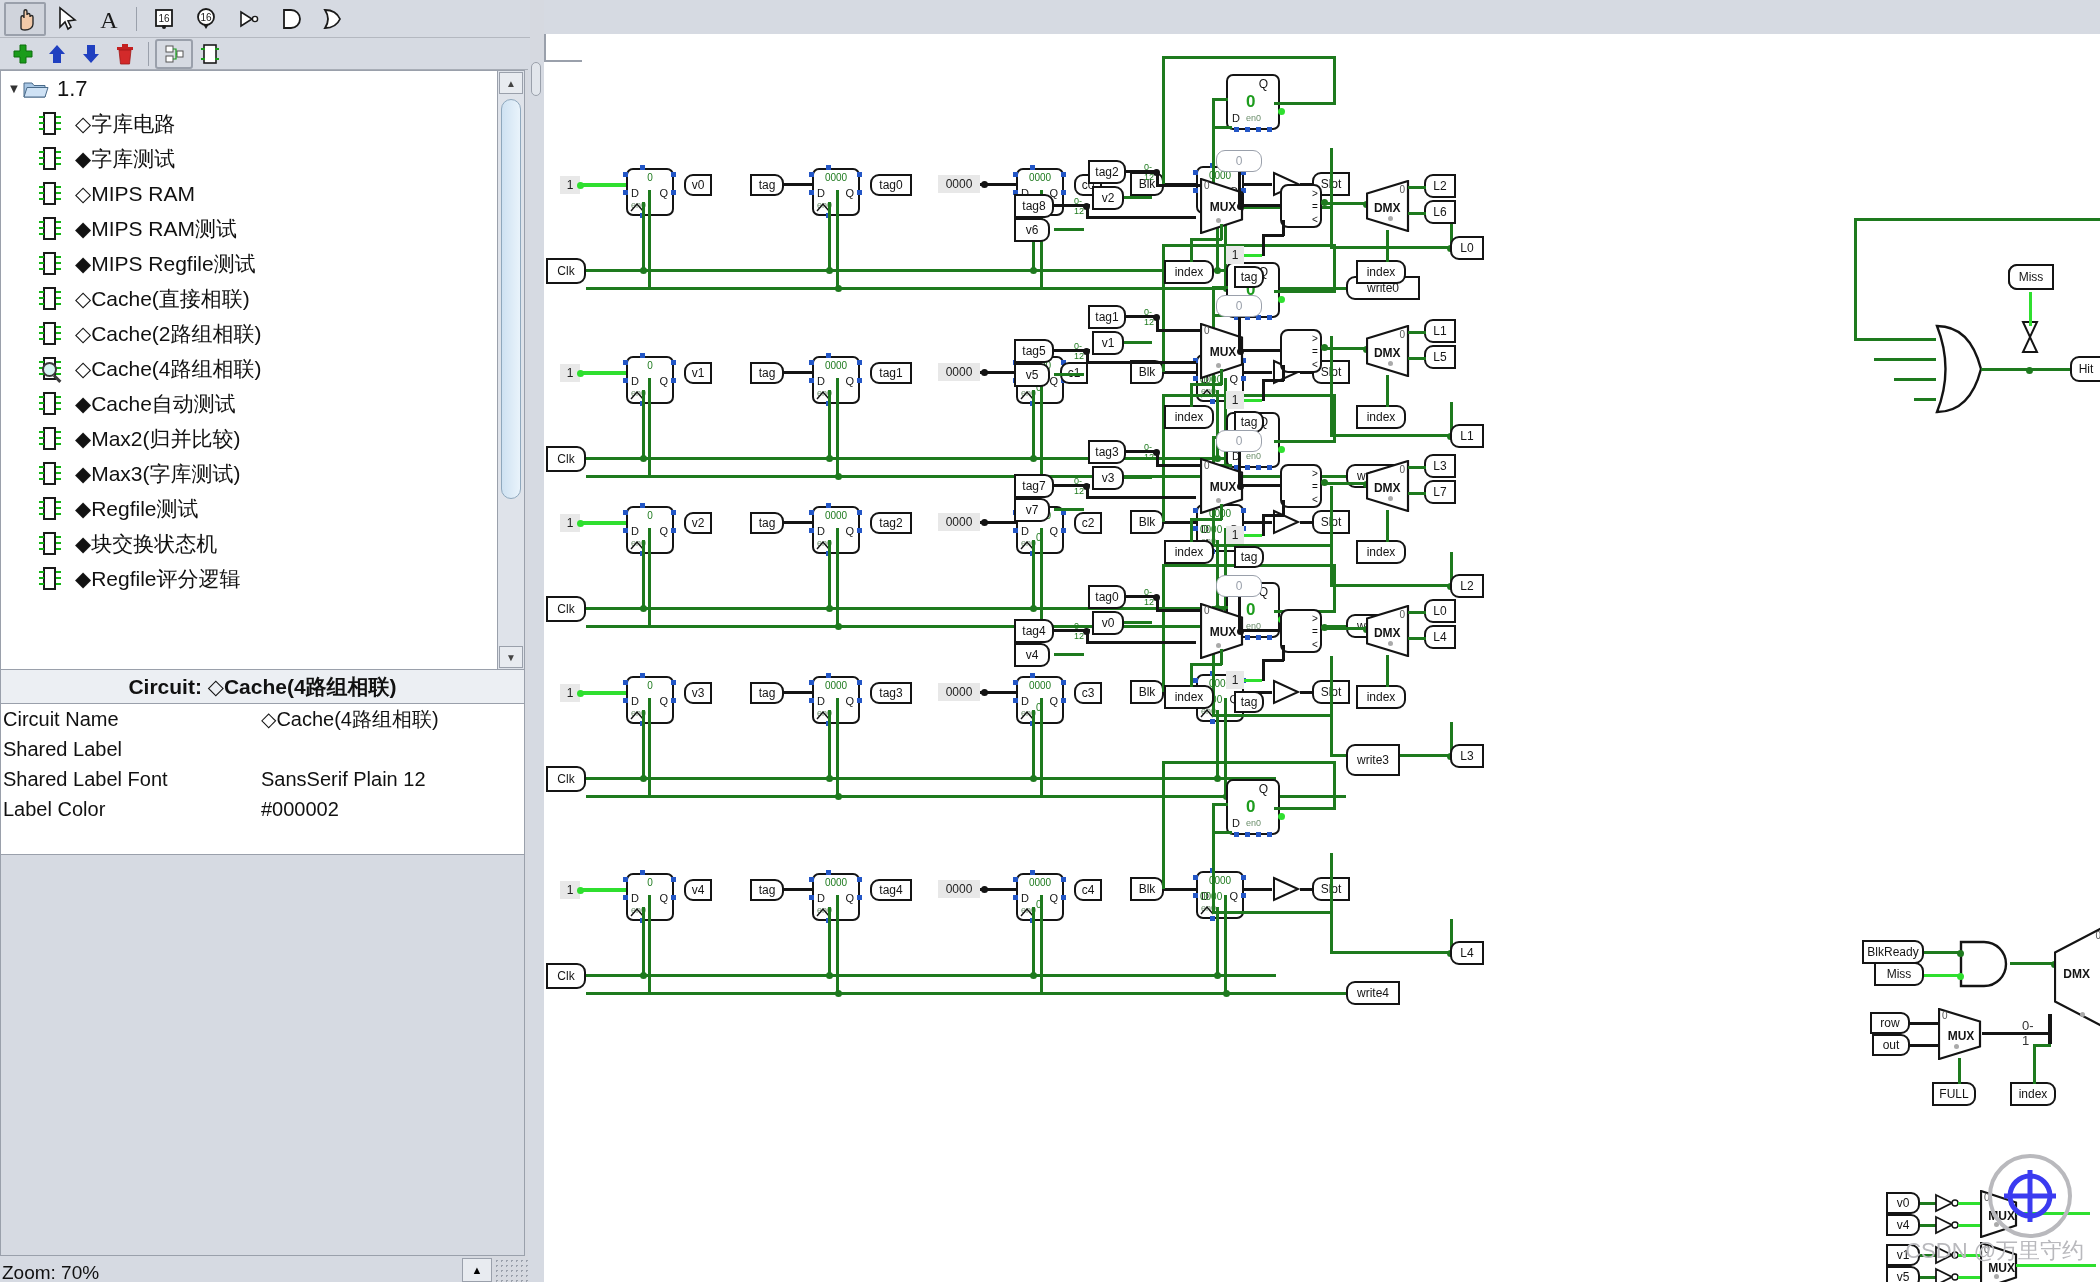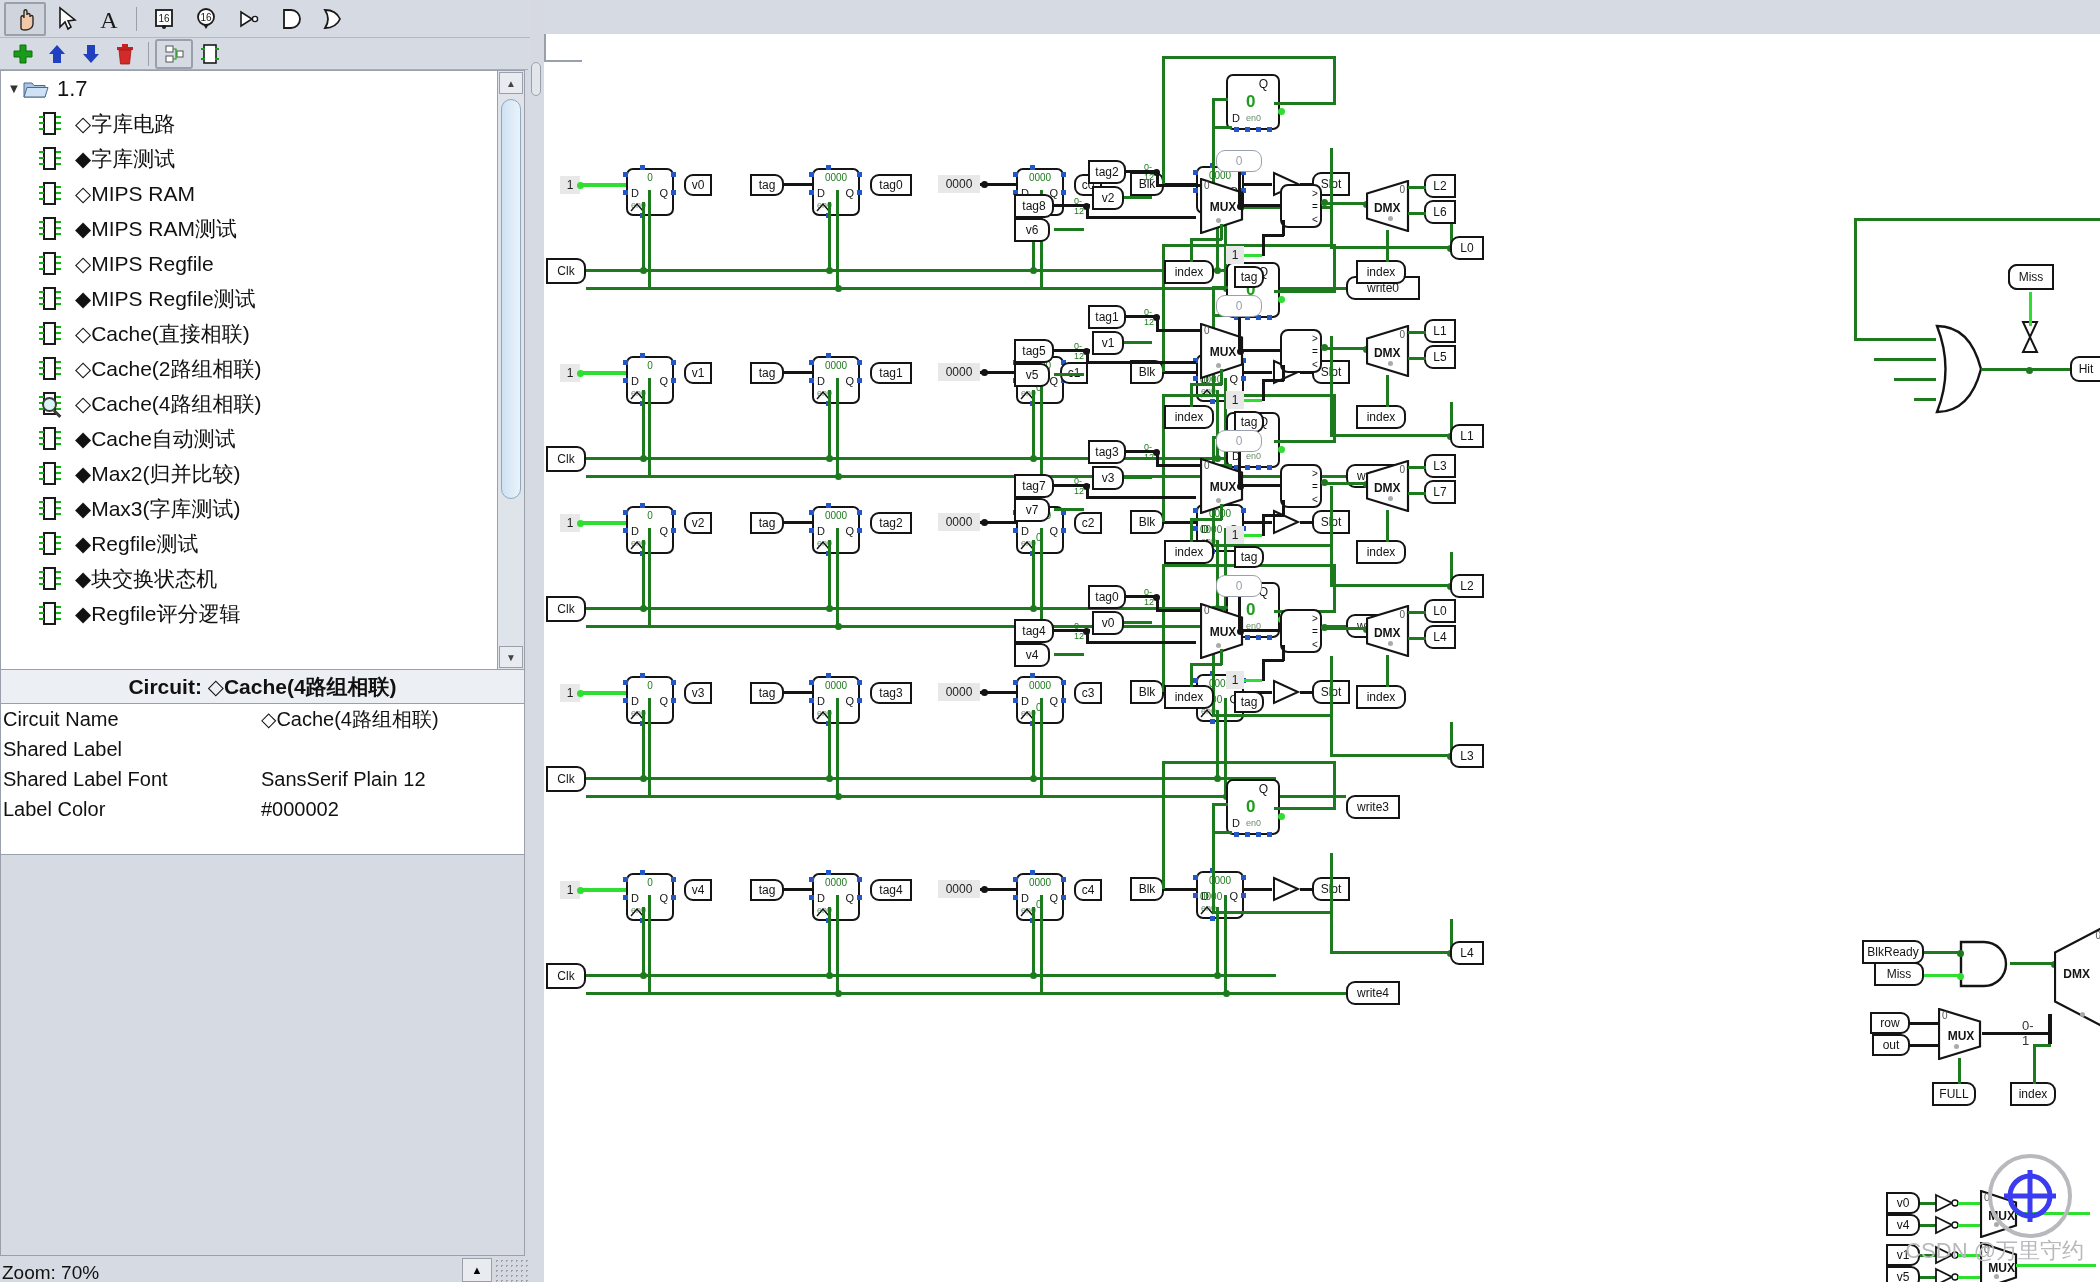--- a/index.html
+++ b/index.html
@@ -256,32 +256,20 @@
           <span class="circicon">
             <span class="cg-box"></span>
             <span class="cg-pin cg-l1"></span>
             <span class="cg-pin cg-l2"></span>
             <span class="cg-pin cg-l3"></span>
             <span class="cg-pin cg-r1"></span>
             <span class="cg-pin cg-r2"></span>
             <span class="cg-pin cg-r3"></span>
           </span>
           <span class="tlabel">◆MIPS RAM测试</span>
-        </div>
-        <div class="treerow">
-          <span class="circicon">
-            <span class="cg-box"></span>
-            <span class="cg-pin cg-l1"></span>
-            <span class="cg-pin cg-l2"></span>
-            <span class="cg-pin cg-l3"></span>
-            <span class="cg-pin cg-r1"></span>
-            <span class="cg-pin cg-r2"></span>
-            <span class="cg-pin cg-r3"></span>
-          </span>
-          <span class="tlabel">◇MIPS Regfile</span>
         </div>
         <div class="treerow">
           <span class="circicon">
             <span class="cg-box"></span>
             <span class="cg-pin cg-l1"></span>
             <span class="cg-pin cg-l2"></span>
             <span class="cg-pin cg-l3"></span>
             <span class="cg-pin cg-r1"></span>
             <span class="cg-pin cg-r2"></span>
             <span class="cg-pin cg-r3"></span>
@@ -923,21 +911,21 @@
           <div class="wire" style="left:548px;top:588px;width:3px;height:60px;background:#1e7a1e"></div>
           <div class="wire" style="left:548px;top:646px;width:120px;height:3px;background:#1e7a1e"></div>
           <div class="wire" style="left:666px;top:588px;width:3px;height:100px;background:#1e7a1e"></div>
           <div class="wire" style="left:666px;top:686px;width:120px;height:3px;background:#1e7a1e"></div>
           <div class="gnode" style="left:783px;top:685px;background:#1e7a1e"></div>
           <div class="wire" style="left:786px;top:654px;width:3px;height:34px;background:#1e7a1e"></div>
           <div class="pinlabel pinOut" style="left:786px;top:676px;width:34px;height:24px">L3</div>
           <div class="pinlabel pinIn" style="left:-118px;top:698px;width:40px;height:26px">Clk</div>
           <div class="wire" style="left:-78px;top:709px;width:690px;height:3px;background:#1e7a1e"></div>
           <div class="wire" style="left:-78px;top:727px;width:760px;height:3px;background:#1e7a1e"></div>
-          <div class="pinlabel pinOut" style="left:682px;top:727px;width:54px;height:24px">write3</div>
+          <div class="pinlabel pinOut" style="left:682px;top:676px;width:54px;height:32px">write3</div>
           <div class="wire" style="left:-22px;top:642px;width:3px;height:69px;background:#1e7a1e"></div>
           <div class="gnode" style="left:-24px;top:707px;background:#1e7a1e"></div>
           <div class="wire" style="left:164px;top:642px;width:3px;height:69px;background:#1e7a1e"></div>
           <div class="gnode" style="left:162px;top:707px;background:#1e7a1e"></div>
           <div class="wire" style="left:368px;top:642px;width:3px;height:69px;background:#1e7a1e"></div>
           <div class="gnode" style="left:366px;top:707px;background:#1e7a1e"></div>
           <div class="wire" style="left:552px;top:642px;width:3px;height:69px;background:#1e7a1e"></div>
           <div class="gnode" style="left:550px;top:707px;background:#1e7a1e"></div>
           <div class="wire" style="left:-16px;top:630px;width:3px;height:100px;background:#1e7a1e"></div>
           <div class="wire" style="left:172px;top:630px;width:3px;height:100px;background:#1e7a1e"></div>

